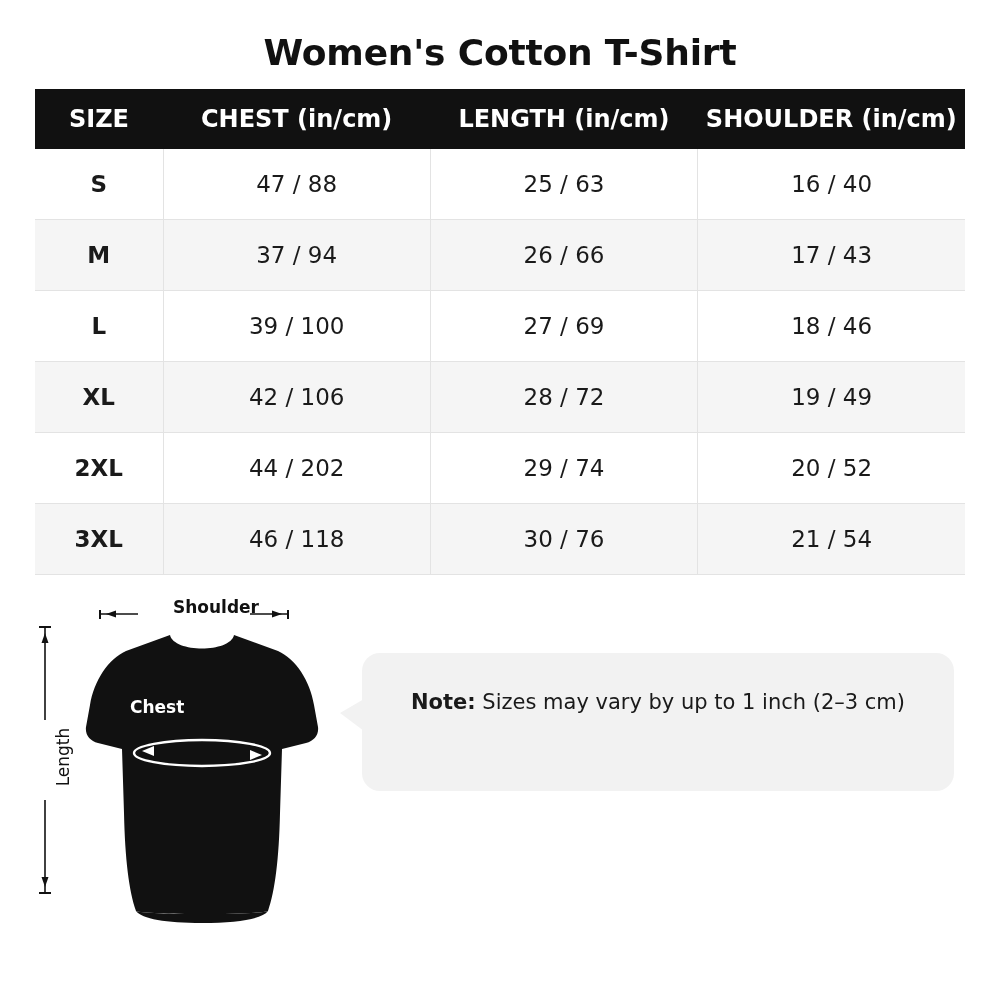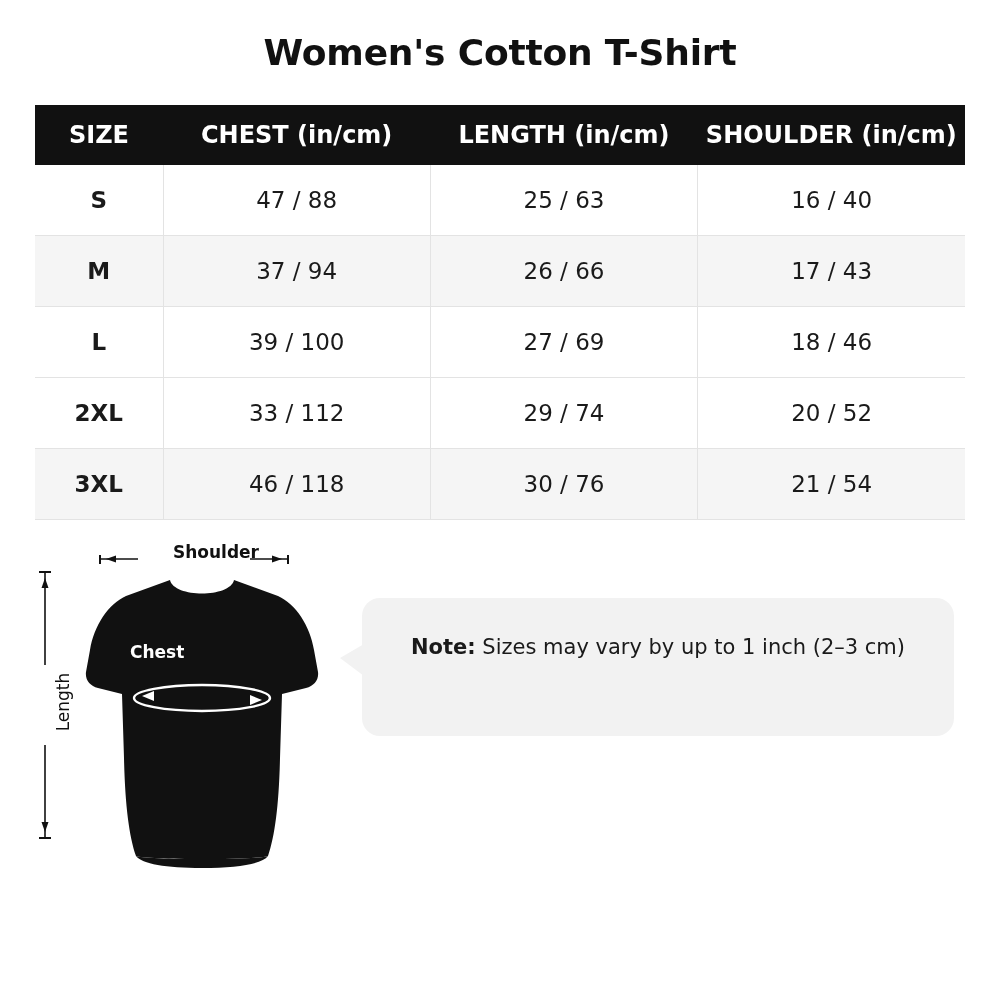--- a/index.html
+++ b/index.html
@@ -24,21 +24,21 @@
     text-align: center;
     font-size: 36px;
     font-weight: bold;
     letter-spacing: -0.2px;
     color: #111111;
     padding-top: 32px;
     padding-bottom: 16px;
   }
   table.size-table {
     width: 930px;
-    margin: 16px auto;
+    margin: 0 auto;
     border-collapse: collapse;
     table-layout: fixed;
   }
   table.size-table th {
     background: #111111;
     color: #ffffff;
     font-size: 24px;
     font-weight: bold;
     padding: 16px 4px;
     text-align: center;
@@ -195,23 +195,29 @@
         <td>37 / 94</td>
         <td>26 / 66</td>
         <td>17 / 43</td>
       </tr>
       <tr class="odd-row">
         <td class="size-cell">L</td>
         <td>39 / 100</td>
         <td>27 / 69</td>
         <td>18 / 46</td>
       </tr>
+      <tr class="even-row">
+        <td class="size-cell">XL</td>
+        <td>42 / 106</td>
+        <td>28 / 72</td>
+        <td>19 / 49</td>
+      </tr>
       <tr class="odd-row">
         <td class="size-cell">2XL</td>
-        <td>33 / 112</td>
+        <td>44 / 202</td>
         <td>29 / 74</td>
         <td>20 / 52</td>
       </tr>
       <tr class="even-row">
         <td class="size-cell">3XL</td>
         <td>46 / 118</td>
         <td>30 / 76</td>
         <td>21 / 54</td>
       </tr>
     </tbody>

